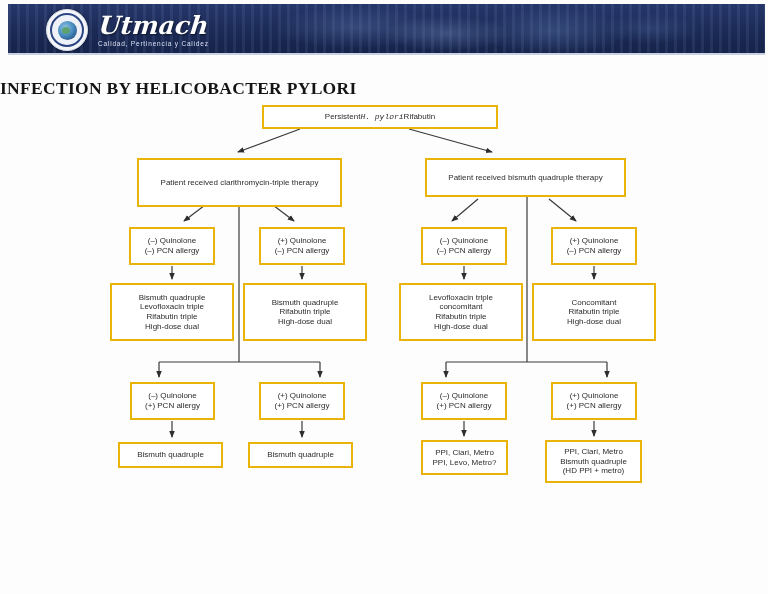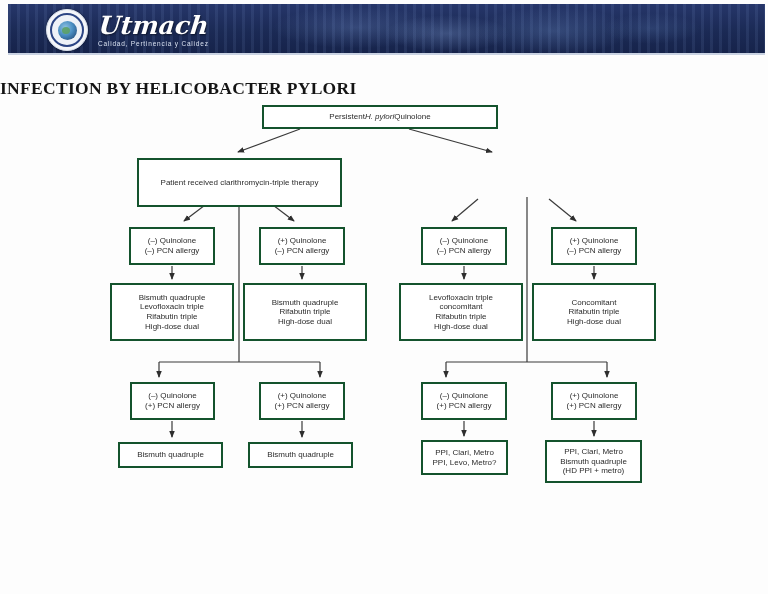--- a/index.html
+++ b/index.html
@@ -31,24 +31,24 @@
   .wordmark{color:#ffffff;font-family:"DejaVu Serif",serif;font-style:italic;font-weight:700;
         font-size:25px;line-height:26px;transform:skewX(-6deg);text-shadow:1px 1px 2px rgba(0,0,0,.55);}
   .tagline{color:#d9e1f0;font-size:6.5px;letter-spacing:.8px;margin-top:1px;}
 
   
   .title{position:absolute;left:0;top:78px;width:768px;
         font-family:"Liberation Serif",serif;font-weight:700;font-size:17.5px;
         letter-spacing:.3px;color:#141414;}
 
   
-  .node{position:absolute;box-sizing:border-box;background:#ffffff;border:2px solid #14532d;
+  .node{position:absolute;box-sizing:border-box;background:#ffffff;border:2px solid #eab308;
         display:flex;align-items:center;justify-content:center;text-align:center;
         font-size:8px;line-height:9.6px;color:#2b2b2b;white-space:pre-line;padding:1px 2px;}
-  .node .it{font-style:italic;}
+  .node .it{font-style:italic;font-family:Liberation Mono, monospace;}
 
   .connectors{position:absolute;left:0;top:0;pointer-events:none;}
 </style>
 </head>
 <body>
 
 <div class="slide">
 
   <div class="banner">
     <div class="logo">
@@ -99,23 +99,24 @@
       <path d="M464,266 L464,279" marker-end="url(#ah)"></path>
       <path d="M594,266 L594,279" marker-end="url(#ah)"></path>
 
       <path d="M172,421 L172,437" marker-end="url(#ah)"></path>
       <path d="M302,421 L302,437" marker-end="url(#ah)"></path>
       <path d="M464,421 L464,436" marker-end="url(#ah)"></path>
       <path d="M594,421 L594,436" marker-end="url(#ah)"></path>
     </g>
   </svg>
 
-  <div class="node" style="left:262px;top:105px;width:236px;height:24px"><span>Persistent </span><span class="it">H. pylori</span><span> Quinolone</span></div>
+  <div class="node" style="left:262px;top:105px;width:236px;height:24px"><span>Persistent </span><span class="it">H. pylori</span><span> Rifabutin</span></div>
 
   <div class="node" style="left:137px;top:158px;width:205px;height:49px">Patient received clarithromycin-triple therapy</div>
+  <div class="node" style="left:425px;top:158px;width:201px;height:39px">Patient received bismuth quadruple therapy</div>
 
   <div class="node" style="left:129px;top:227px;width:86px;height:38px">(–) Quinolone
 (–) PCN allergy</div>
   <div class="node" style="left:259px;top:227px;width:86px;height:38px">(+) Quinolone
 (–) PCN allergy</div>
   <div class="node" style="left:421px;top:227px;width:86px;height:38px">(–) Quinolone
 (–) PCN allergy</div>
   <div class="node" style="left:551px;top:227px;width:86px;height:38px">(+) Quinolone
 (–) PCN allergy</div>
 

